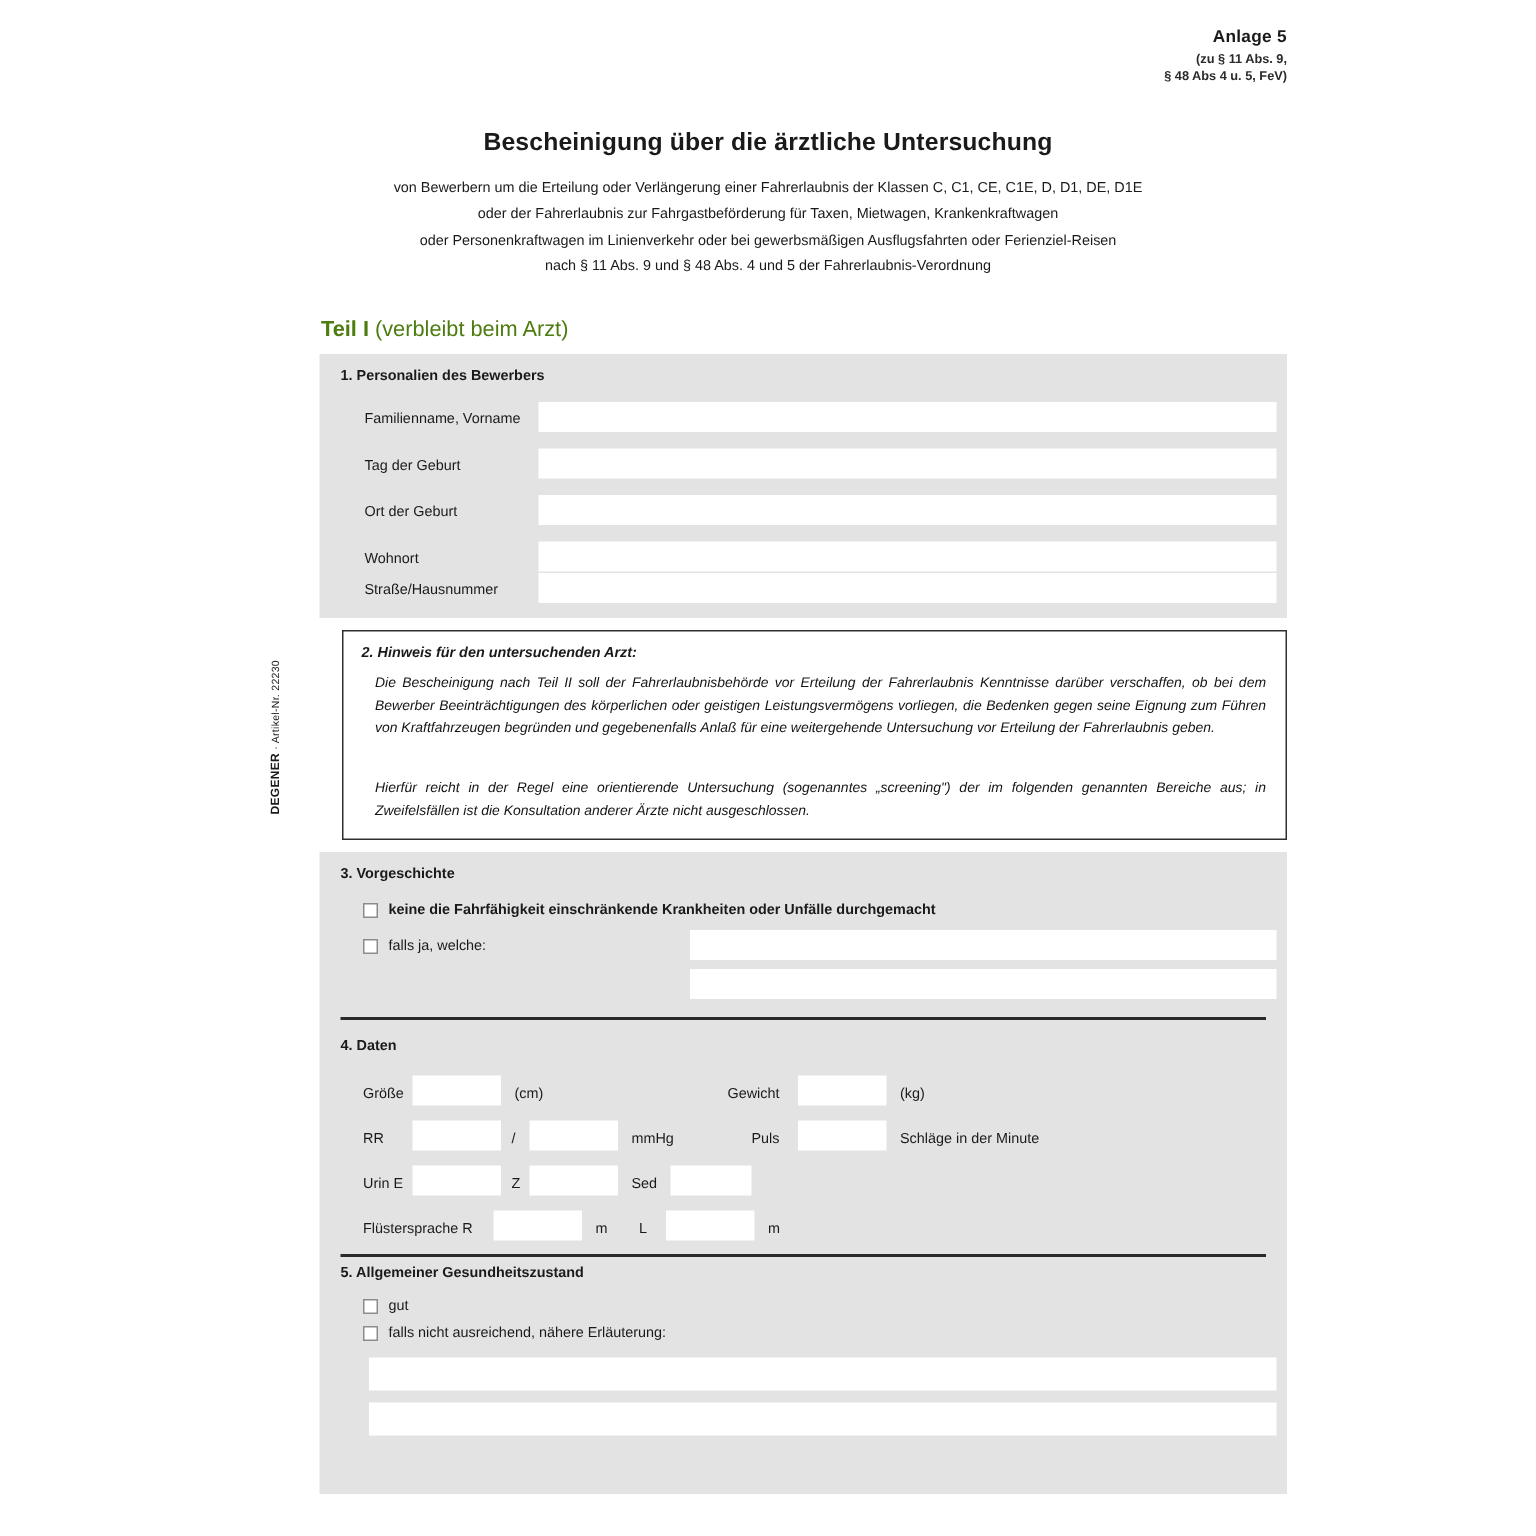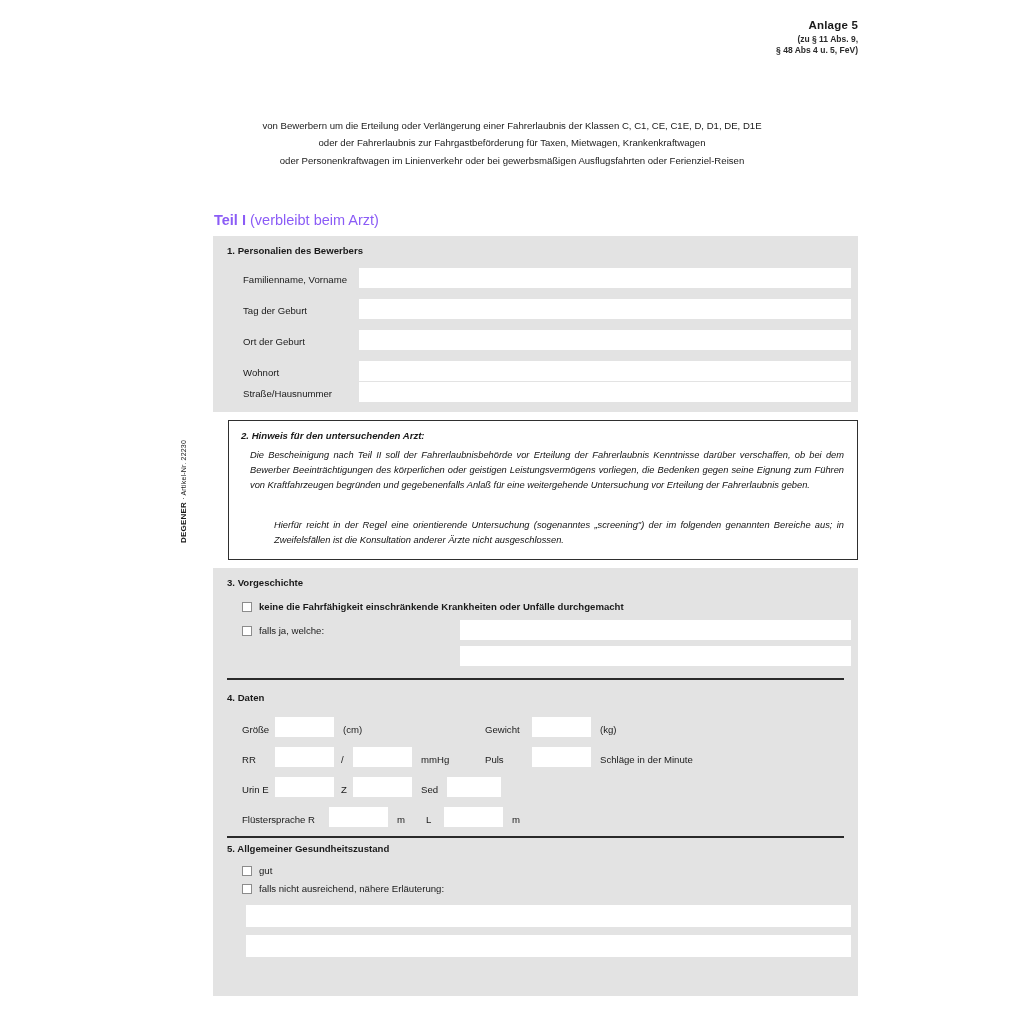--- a/index.html
+++ b/index.html
@@ -27,21 +27,21 @@
   }
   .doc-sub {
     position: absolute; left: 140px; right: 140px; top: 117px;
     text-align: center; font-size: 9.6px; font-weight: normal;
     line-height: 1.82; color: #1a1a1a;
   }
 
   
   .teil-head {
     position: absolute; left: 214px; top: 212px;
-    font-size: 14.5px; color: #8b5cf6;
+    font-size: 14.5px; color: #4d7c0f;
   }
   .teil-head b { font-weight: bold; }
   .teil-head span { font-weight: normal; }
 
   
   .panel {
     position: absolute; left: 213px; width: 645px;
     background: #e3e3e3;
   }
   #panel-1 { top: 236px; height: 176px; }
@@ -71,21 +71,21 @@
     position: absolute; left: 15px; top: 0; width: 630px; height: 140px;
     background: #ffffff; border: 1.6px solid #2f2f2f;
   }
   .framed .sec-title { position: absolute; left: 12px; top: 9px; }
   .s2-para {
     position: absolute; left: 21px; right: 13px;
     font-size: 9.3px; line-height: 1.62; text-align: justify;
     color: #141414;
   }
   #s2-p1 { top: 27px; }
-  #s2-p2 { top: 97px; margin-left: 24px; }
+  #s2-p2 { top: 97px; }
 
   
   .s3-head { position: absolute; left: 14px; top: 9px; }
   .cbx {
     width: 10px; height: 10px; background: #ffffff;
     border: 1.2px solid #8c8c8c; display: inline-block;
   }
   .cb-row { position: absolute; display: flex; align-items: center; gap: 7px; }
   #s3-cb1 { left: 29px; top: 33px; font-weight: bold; }
   #s3-cb2 { left: 29px; top: 57px; text-align: right; }
@@ -122,24 +122,26 @@
 <body>
 
 <div class="page">
 
   <div class="anlage-block">
     <div class="anlage-title">Anlage 5</div>
     <div class="anlage-sub">(zu § 11 Abs. 9,</div>
     <div class="anlage-sub">§ 48 Abs 4 u. 5, FeV)</div>
   </div>
 
+  <div class="doc-title">Bescheinigung über die ärztliche Untersuchung</div>
   <div class="doc-sub">
     <div>von Bewerbern um die Erteilung oder Verlängerung einer Fahrerlaubnis der Klassen C, C1, CE, C1E, D, D1, DE, D1E</div>
     <div>oder der Fahrerlaubnis zur Fahrgastbeförderung für Taxen, Mietwagen, Krankenkraftwagen</div>
     <div>oder Personenkraftwagen im Linienverkehr oder bei gewerbsmäßigen Ausflugsfahrten oder Ferienziel-Reisen</div>
+    <div>nach § 11 Abs. 9 und § 48 Abs. 4 und 5 der Fahrerlaubnis-Verordnung</div>
   </div>
 
   <div class="teil-head">
     <b>Teil I</b><span> (verbleibt beim Arzt)</span>
   </div>
 
   <div class="panel" id="panel-1">
     <div class="sec-title s1-head">
       <span class="sec-num">1.</span>
       <span>Personalien des Bewerbers</span>
@@ -207,21 +209,21 @@
     <span class="s4 field-label" style="left:130px; top:156px">(cm)</span>
     <span class="s4 field-label" style="left:272px; top:156px">Gewicht</span>
     <input class="s4 inp" style="left: 319px; top: 149px; width: 59px; height: 20px;" type="text" value="">
     <span class="s4 field-label" style="left:387px; top:156px">(kg)</span>
 
     <span class="s4 field-label" style="left:29px; top:186px">RR</span>
     <input class="s4 inp" style="left: 62px; top: 179px; width: 59px; height: 20px;" type="text" value="">
     <span class="s4 field-label" style="left:128px; top:186px">/</span>
     <input class="s4 inp" style="left: 140px; top: 179px; width: 59px; height: 20px;" type="text" value="">
     <span class="s4 field-label" style="left:208px; top:186px">mmHg</span>
-    <span class="s4 field-label" style="left:272px; top:186px">Puls</span>
+    <span class="s4 field-label" style="left:288px; top:186px">Puls</span>
     <input class="s4 inp" style="left: 319px; top: 179px; width: 59px; height: 20px;" type="text" value="">
     <span class="s4 field-label" style="left:387px; top:186px">Schläge in der Minute</span>
 
     <span class="s4 field-label" style="left:29px; top:216px">Urin E</span>
     <input class="s4 inp" style="left: 62px; top: 209px; width: 59px; height: 20px;" type="text" value="">
     <span class="s4 field-label" style="left:128px; top:216px">Z</span>
     <input class="s4 inp" style="left: 140px; top: 209px; width: 59px; height: 20px;" type="text" value="">
     <span class="s4 field-label" style="left:208px; top:216px">Sed</span>
     <input class="s4 inp" style="left: 234px; top: 209px; width: 54px; height: 20px;" type="text" value="">
 

